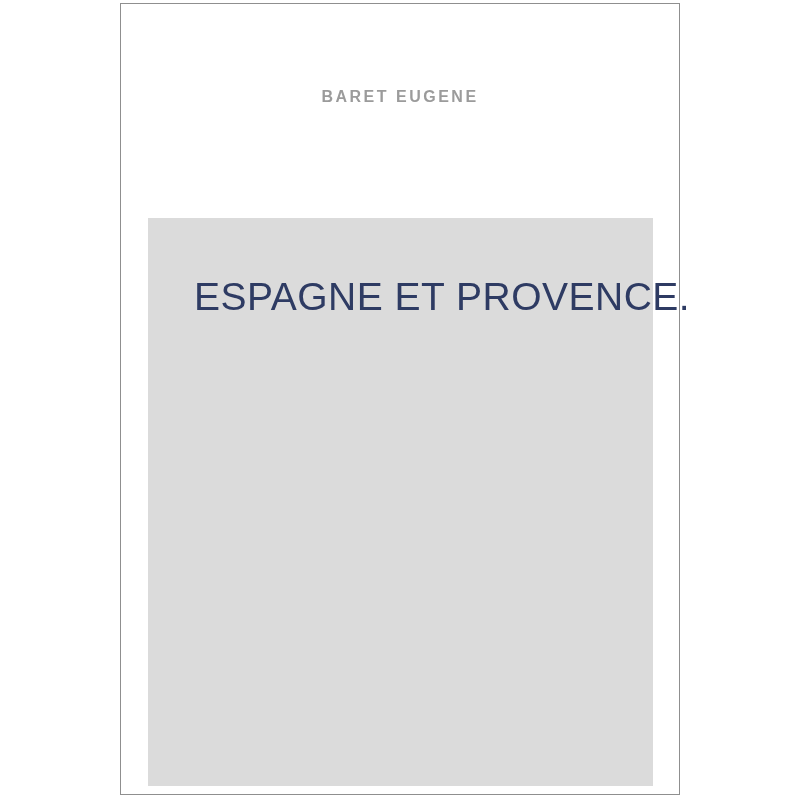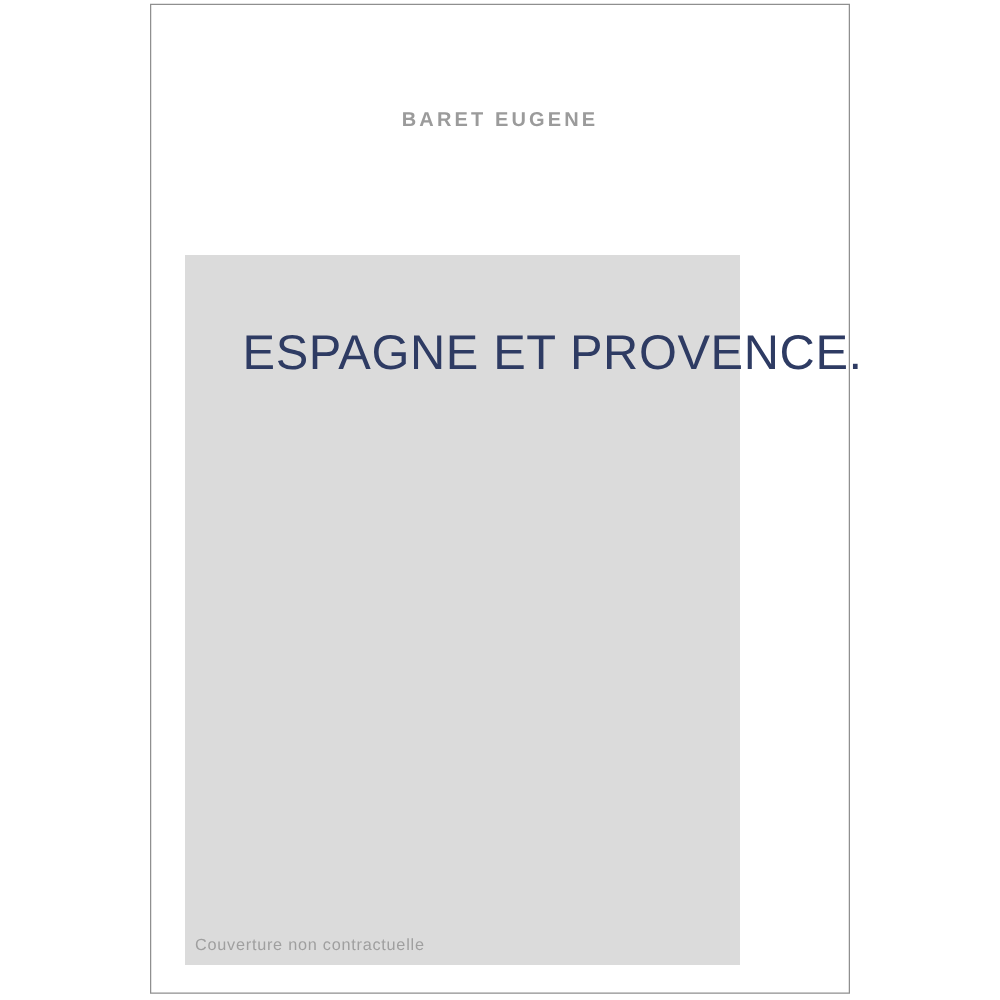--- a/index.html
+++ b/index.html
@@ -35,22 +35,22 @@
     width: 100%;
     text-align: center;
     font-size: 16px;
     font-weight: 700;
     letter-spacing: 2.5px;
     color: var(--author-color);
     white-space: nowrap;
   }
   .cover-panel {
     position: absolute;
-    left: 27px; top: 200px;   
-    width: 444px; height: 568px;
+    left: 27px; top: 214px;   
+    width: 505px; height: 568px;
     background: var(--panel-color);
   }
   .cover-title {
     position: absolute;
     left: 46px; top: 58px;
     font-size: 39px;
     font-weight: 400;
     letter-spacing: 0.5px;
     line-height: 1.1;
     color: var(--title-color);
@@ -66,16 +66,15 @@
   }
 </style>
 </head>
 <body>
 
 <div class="canvas">
   <div class="book-cover-page">
     <div class="author-name">BARET EUGENE</div>
     <div class="cover-panel">
       <div class="cover-title">ESPAGNE ET PROVENCE.</div>
-      <div class="cover-disclaimer">Couverture non contractuelle</div>
     </div>
   </div>
 </div>
 
 </body></html>

